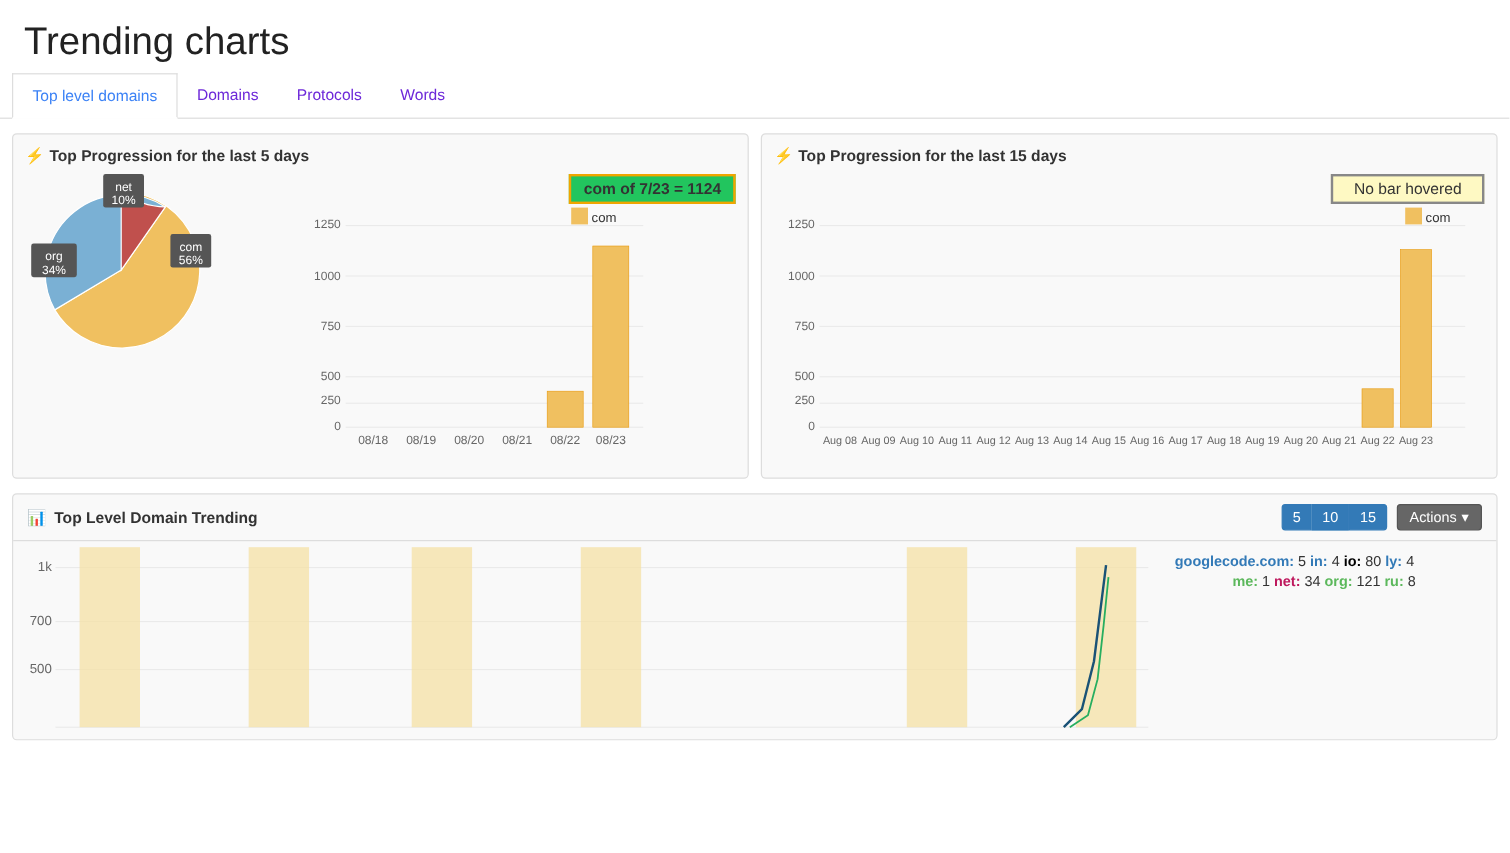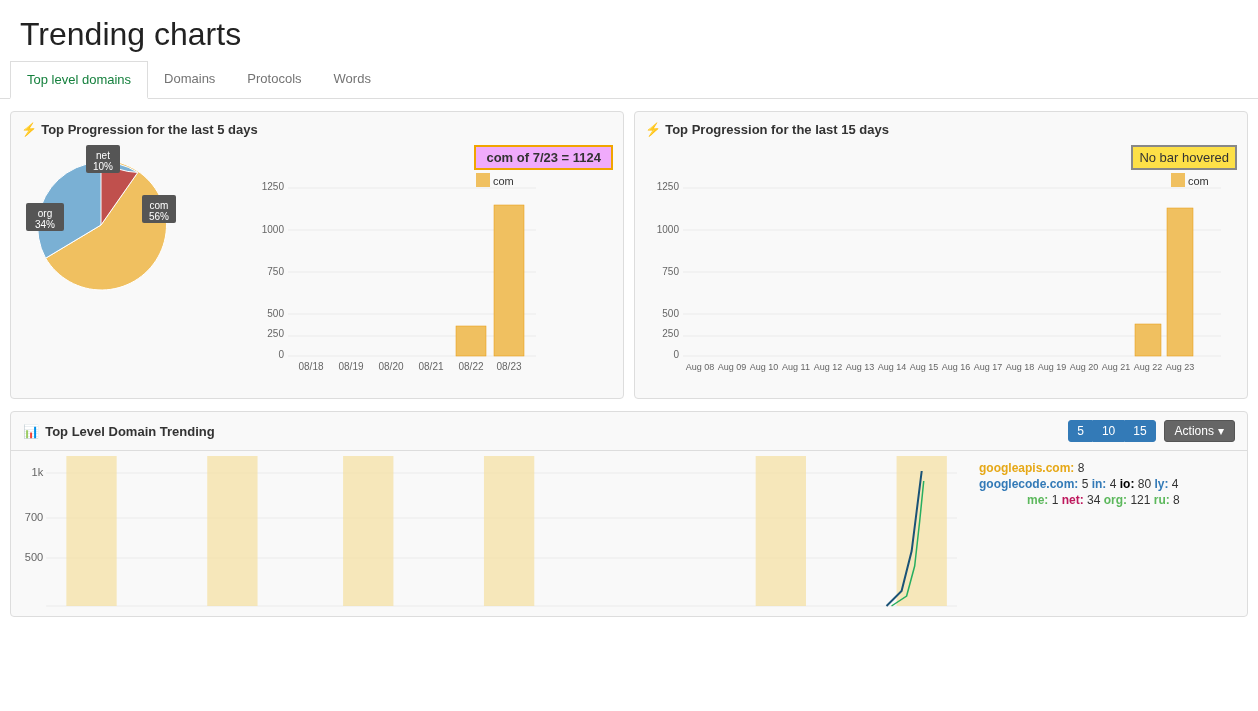--- a/index.html
+++ b/index.html
@@ -2,22 +2,22 @@
 <html><head>
   <meta charset="utf-8">
   <style>
     * { box-sizing: border-box; margin: 0; padding: 0; }
     body { font-family: Arial, sans-serif; background: #fff; color: #333; font-size: 13px; }
     
     .page-header { padding: 16px 20px 8px; }
     .page-title { font-size: 32px; font-weight: 300; color: #222; }
     
     .tabs-bar { display: flex; border-bottom: 1px solid #ddd; padding: 0 10px; }
-    .tab-item { padding: 10px 16px; cursor: pointer; font-size: 13px; color: #737373; border-bottom: 2px solid transparent; }
-    .tab-item.active { color: #15803d; border-bottom: 2px solid #337ab7; background: #fff; border-top: 1px solid #ddd; border-left: 1px solid #ddd; border-right: 1px solid #ddd; border-bottom: 2px solid #fff; margin-bottom: -1px; }
+    .tab-item { padding: 10px 16px; cursor: pointer; font-size: 13px; color: #6d28d9; border-bottom: 2px solid transparent; }
+    .tab-item.active { color: #3b82f6; border-bottom: 2px solid #337ab7; background: #fff; border-top: 1px solid #ddd; border-left: 1px solid #ddd; border-right: 1px solid #ddd; border-bottom: 2px solid #fff; margin-bottom: -1px; }
     
     .charts-row { display: flex; gap: 10px; padding: 12px 10px; }
     
     .chart-panel { flex: 1; border: 1px solid #ddd; border-radius: 4px; background: #f9f9f9; padding: 10px; position: relative; }
     .chart-panel-title { font-size: 13px; font-weight: bold; margin-bottom: 8px; display: flex; align-items: center; gap: 4px; }
     .bolt-icon { color: #333; }
     
     .chart-inner { display: flex; gap: 8px; align-items: flex-start; }
     .pie-area { width: 160px; flex-shrink: 0; position: relative; display: flex; align-items: center; justify-content: center; }
     .bar-area { flex: 1; position: relative; }
@@ -88,21 +88,21 @@
           <text x="135" y="64" text-anchor="middle" fill="#fff" font-size="10">com</text>
           <text x="135" y="75" text-anchor="middle" fill="#fff" font-size="10">56%</text>
 
           <rect x="62" y="0" width="34" height="28" rx="2" fill="#555"></rect>
           <text x="79" y="14" text-anchor="middle" fill="#fff" font-size="10">net</text>
           <text x="79" y="25" text-anchor="middle" fill="#fff" font-size="10">10%</text>
         </svg>
       </div>
 
       <div class="bar-area" style="position:relative; flex:1;">
-        <div class="tooltip-box" style="position:absolute;top:0;right:0;border:2px solid #f0a500;background:#f0abfc;padding:3px 10px;font-size:13px;font-weight:bold;z-index:10;">com of 7/23 = 1124</div>
+        <div class="tooltip-box" style="position:absolute;top:0;right:0;border:2px solid #f0a500;background:#22c55e;padding:3px 10px;font-size:13px;font-weight:bold;z-index:10;">com of 7/23 = 1124</div>
         <svg width="100%" height="240" viewBox="0 0 290 240">
 
           <rect x="220" y="28" width="14" height="14" fill="#f0c060"></rect>
           <text x="237" y="40" font-size="11" fill="#333">com</text>
 
           <text x="28" y="45" text-anchor="end" font-size="10" fill="#666">1250</text>
           <text x="28" y="88" text-anchor="end" font-size="10" fill="#666">1000</text>
           <text x="28" y="130" text-anchor="end" font-size="10" fill="#666">750</text>
           <text x="28" y="172" text-anchor="end" font-size="10" fill="#666">500</text>
           <text x="28" y="192" text-anchor="end" font-size="10" fill="#666">250</text>
@@ -132,21 +132,21 @@
       </div>
     </div>
   </div>
 
   <div class="chart-panel">
     <div class="chart-panel-title">
       <span class="bolt-icon">⚡</span>
       <span>Top Progression for the last 15 days</span>
     </div>
     <div class="bar-area" style="position:relative;">
-      <div class="tooltip-box-gray" style="position:absolute;top:0;right:0;border:2px solid #888;background:#fde047;padding:3px 6px;font-size:13px;color:#333;z-index:10;">No bar hovered</div>
+      <div class="tooltip-box-gray" style="position:absolute;top:0;right:0;border:2px solid #888;background:#fef9c3;padding:3px 17px;font-size:13px;color:#333;z-index:10;">No bar hovered</div>
       <svg width="100%" height="240" viewBox="0 0 580 240">
 
         <rect x="520" y="28" width="14" height="14" fill="#f0c060"></rect>
         <text x="537" y="40" font-size="11" fill="#333">com</text>
 
         <text x="28" y="45" text-anchor="end" font-size="10" fill="#666">1250</text>
         <text x="28" y="88" text-anchor="end" font-size="10" fill="#666">1000</text>
         <text x="28" y="130" text-anchor="end" font-size="10" fill="#666">750</text>
         <text x="28" y="172" text-anchor="end" font-size="10" fill="#666">500</text>
         <text x="28" y="192" text-anchor="end" font-size="10" fill="#666">250</text>
@@ -249,24 +249,20 @@
         <rect x="740" y="5" width="50" height="150" fill="#f5e0a0" opacity="0.7"></rect>
         <rect x="880" y="5" width="50" height="150" fill="#f5e0a0" opacity="0.7"></rect>
 
         <polyline points="870,155 885,140 895,100 900,60 905,20" fill="none" stroke="#1a5276" stroke-width="2"></polyline>
 
         <polyline points="875,155 890,145 898,115 903,70 907,30" fill="none" stroke="#27ae60" stroke-width="1.5"></polyline>
       </svg>
     </div>
     <div class="trending-legend">
       <div class="legend-item">
-        <span style="color:#e6a817;font-weight:bold;">googleapis.com:</span>
-        <span> 8</span>
-      </div>
-      <div class="legend-item">
         <span style="color:#337ab7;font-weight:bold;">googlecode.com:</span>
         <span> 5 </span>
         <span style="color:#337ab7;font-weight:bold;">in:</span>
         <span> 4 </span>
         <span style="color:#000000;font-weight:bold;">io:</span>
         <span> 80 </span>
         <span style="color:#337ab7;font-weight:bold;">ly:</span>
         <span> 4</span>
       </div>
       <div class="legend-item">

